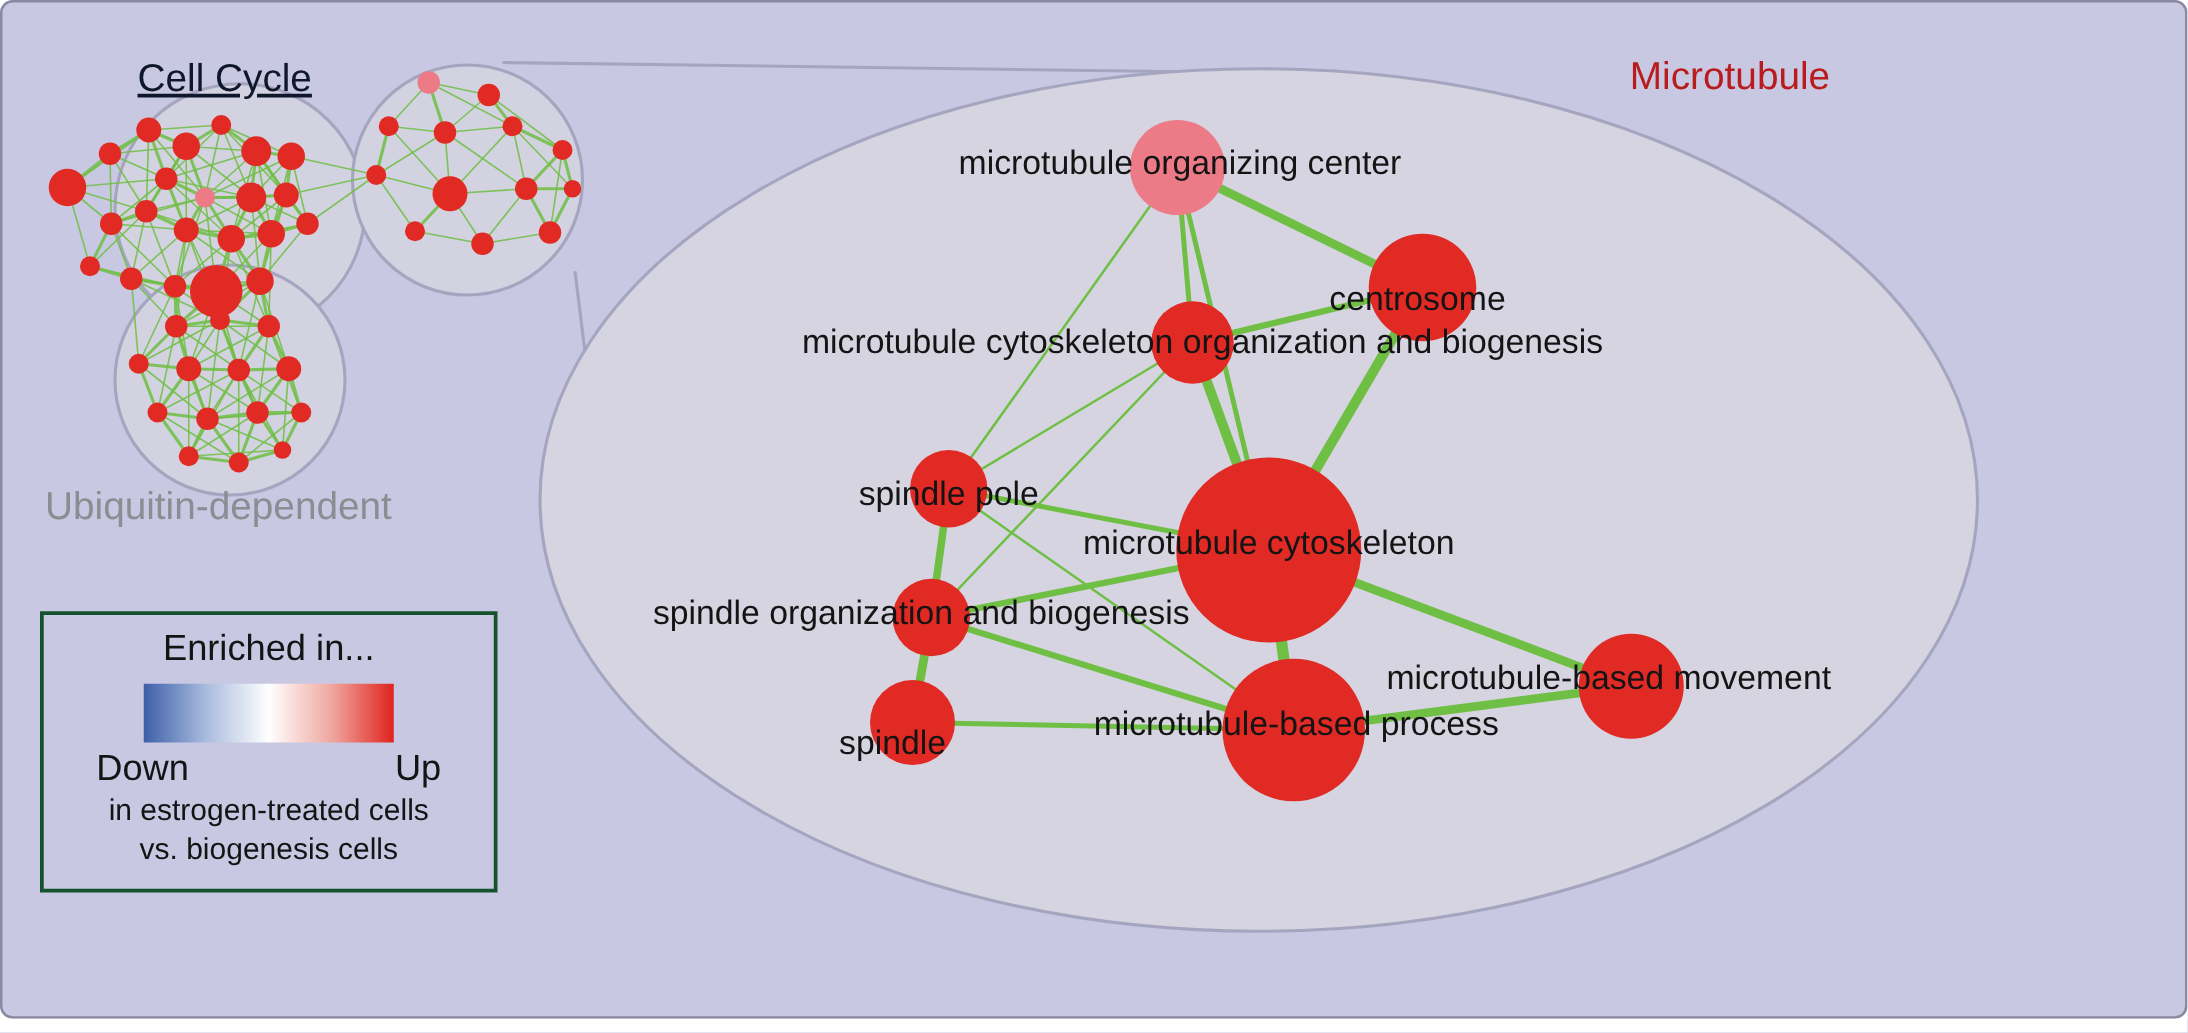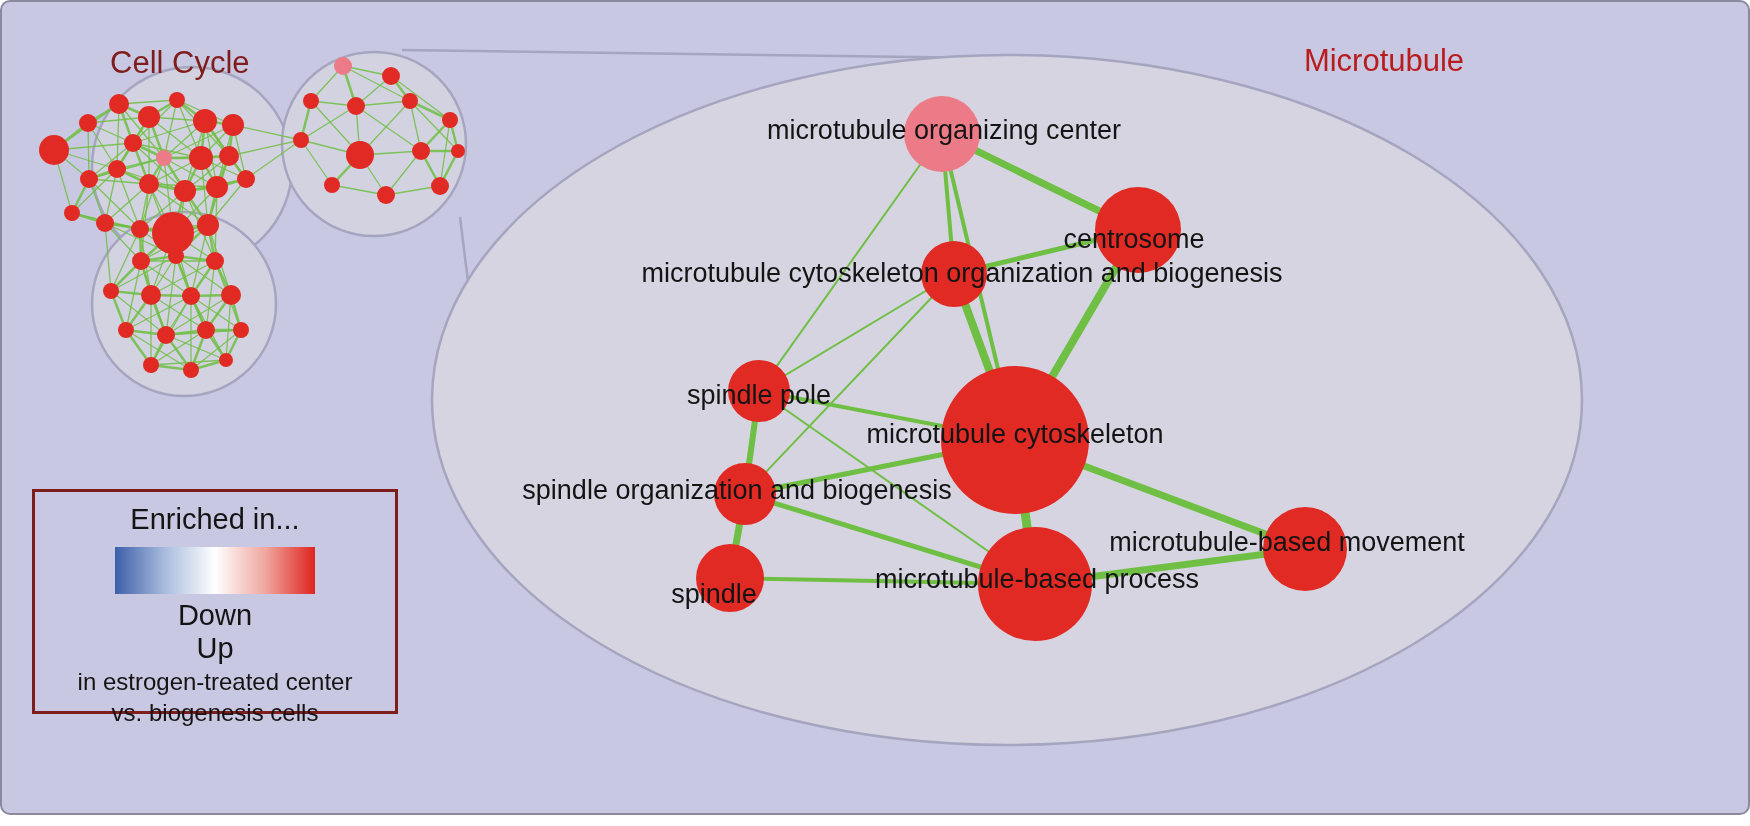--- a/index.html
+++ b/index.html
@@ -9,25 +9,25 @@
     font-family:"Liberation Sans",sans-serif;
   }
   #network-svg{position:absolute;left:0;top:0;}
   #network-svg text{font-family:"Liberation Sans",sans-serif;}
   .title{position:absolute;line-height:1.12;white-space:nowrap;}
   #cell-cycle-label{left:108px;top:44px;font-size:31px;}
   #ubiquitin-label{left:34px;top:386px;font-size:31px;}
   #microtubule-label{left:1252px;top:42px;width:260px;text-align:center;font-size:31px;color:#b91c1c;}
   #legend{
     position:absolute;left:30px;top:487px;width:366px;height:225px;
-    box-sizing:border-box;border:3px solid #7f1d1d;text-align:center;color:#141414;
+    box-sizing:border-box;border:3px solid #14532d;text-align:center;color:#141414;
   }
   #legend-title{margin-top:11px;font-size:29px;}
   #legend-gradient{margin:11px auto 0;width:200px;height:47px;}
-  #legend-scale{display:flex;justify-content:space-between;padding:5px 42px 0;font-size:29px;flex-direction:column;}
+  #legend-scale{display:flex;justify-content:space-between;padding:5px 42px 0;font-size:29px;}
   .legend-caption{font-size:24px;margin-top:3px;}
 </style>
 </head>
 <body>
 
 <div id="stage" style="background: rgb(201, 200, 227);">
 
   <svg id="network-svg" width="1750" height="815" viewBox="0 0 1750 815">
       <circle cx="190" cy="165" r="100" fill="#d3d2e0" stroke="#a6a5c0" stroke-width="2.5"></circle>
       <circle cx="372" cy="142" r="92" fill="#d3d2e0" stroke="#a6a5c0" stroke-width="2.5"></circle>
@@ -329,33 +329,34 @@
       <text x="1132" y="237" text-anchor="middle" dominant-baseline="central" font-size="27" fill="#141414">centrosome</text>
       <text x="960" y="271" text-anchor="middle" dominant-baseline="central" font-size="27" fill="#141414">microtubule cytoskeleton organization and biogenesis</text>
       <text x="757" y="393" text-anchor="middle" dominant-baseline="central" font-size="27" fill="#141414">spindle pole</text>
       <text x="1013" y="432" text-anchor="middle" dominant-baseline="central" font-size="27" fill="#141414">microtubule cytoskeleton</text>
       <text x="735" y="488" text-anchor="middle" dominant-baseline="central" font-size="27" fill="#141414">spindle organization and biogenesis</text>
       <text x="712" y="592" text-anchor="middle" dominant-baseline="central" font-size="27" fill="#141414">spindle</text>
       <text x="1035" y="577" text-anchor="middle" dominant-baseline="central" font-size="27" fill="#141414">microtubule-based process</text>
       <text x="1285" y="540" text-anchor="middle" dominant-baseline="central" font-size="27" fill="#141414">microtubule-based movement</text>
     </svg>
 
-  <div class="title" id="cell-cycle-label" style="color: #7f1d1d;">Cell Cycle</div>
+  <div class="title" id="cell-cycle-label" style="color: #0f172a; text-decoration: underline;">Cell Cycle</div>
 
   <div class="title" id="ubiquitin-label" style="color: rgb(140, 140, 146);">
+    <div>Ubiquitin-dependent</div>
   </div>
 
   <div class="title" id="microtubule-label">
     <div>Microtubule</div>
   </div>
 
   <div id="legend">
     <div id="legend-title">Enriched in...</div>
     <div id="legend-gradient" style="background: linear-gradient(to right, rgb(62, 95, 169), rgb(169, 188, 222), rgb(255, 255, 255), rgb(239, 168, 160), rgb(224, 35, 30));"></div>
     <div id="legend-scale">
       <span id="legend-down">Down</span>
       <span id="legend-up">Up</span>
     </div>
-    <div class="legend-caption">in estrogen-treated center</div>
+    <div class="legend-caption">in estrogen-treated cells</div>
     <div class="legend-caption">vs. biogenesis cells</div>
   </div>
 
 </div>
 
 </body></html>

